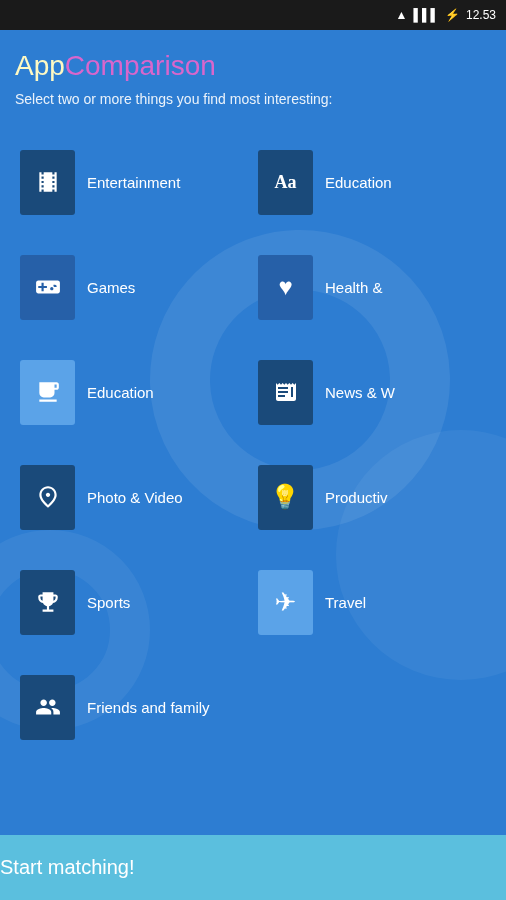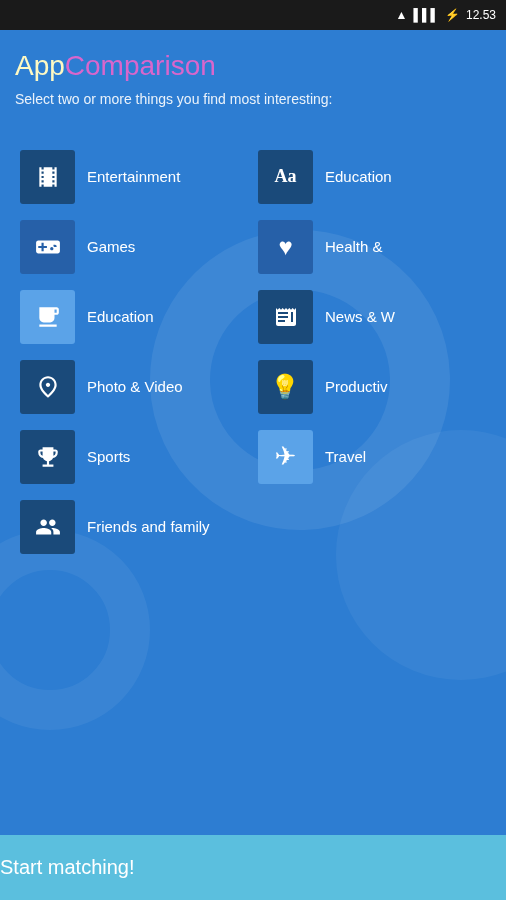--- a/index.html
+++ b/index.html
@@ -95,33 +95,34 @@
     
     .categories-grid {
       display: grid;
       grid-template-columns: 1fr 1fr;
       gap: 0;
     }
 
     .left-col, .right-col {
       display: flex;
       flex-direction: column;
+      gap: 24px;
     }
 
     .category-item {
       display: flex;
       align-items: center;
       padding: 8px 5px;
       gap: 12px;
       cursor: pointer;
     }
 
     .cat-icon {
       width: 55px;
-      height: 54px;
+      height: 65px;
       border-radius: 3px;
       display: flex;
       align-items: center;
       justify-content: center;
       flex-shrink: 0;
       font-size: 22px;
       color: white;
     }
 
     .cat-icon.dark { background: #1a4a7a; }

